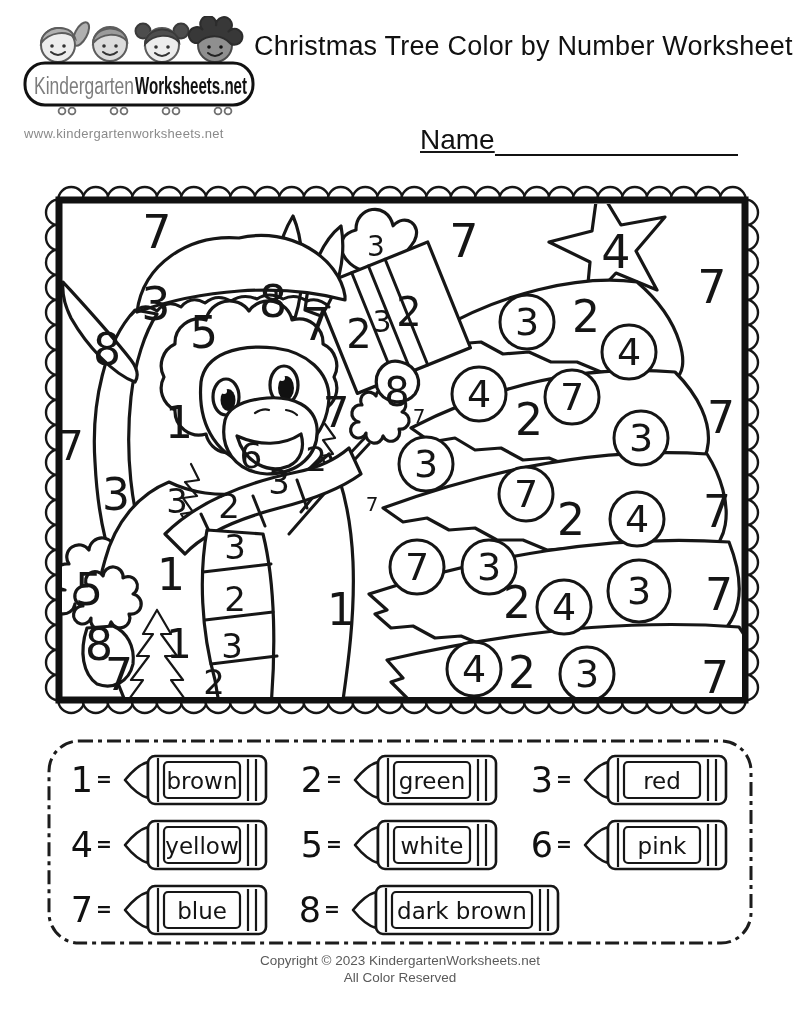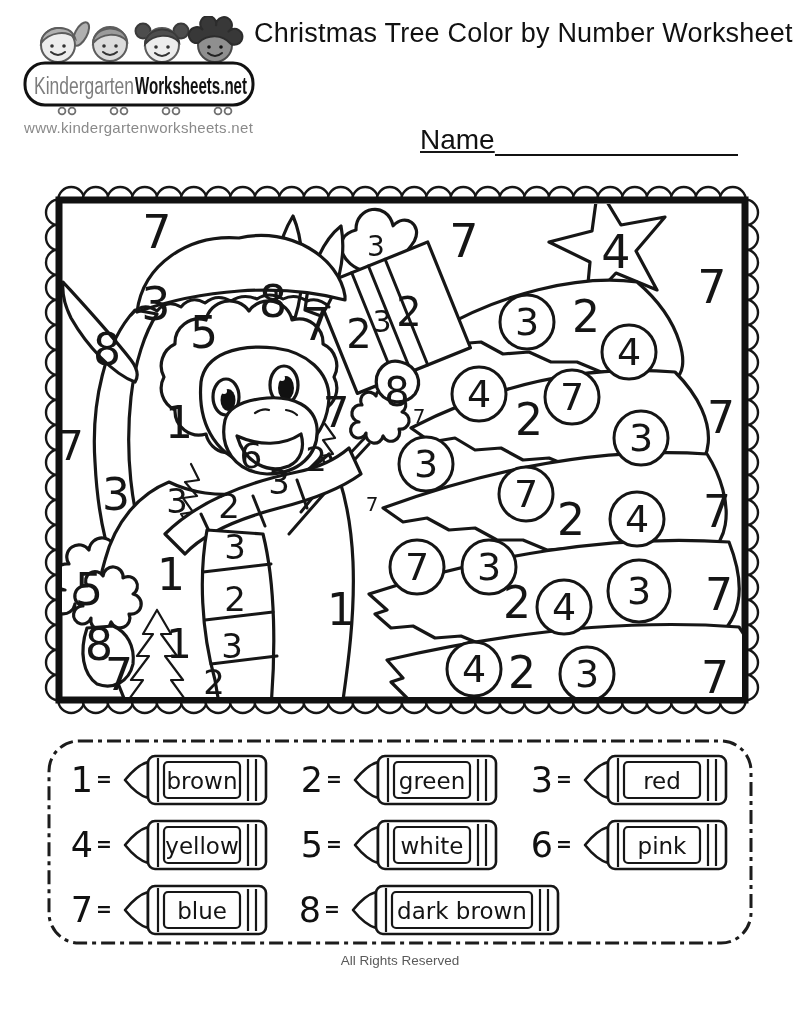--- a/index.html
+++ b/index.html
@@ -1,21 +1,21 @@
 <!DOCTYPE html>
 <html><head>
 <meta charset="utf-8">
 <style>
   html,body{margin:0;padding:0;background:#ffffff;}
   body{width:800px;height:1035px;position:relative;font-family:"Liberation Sans",sans-serif;color:#161616;overflow:hidden;}
   .abs{position:absolute;}
 
   
-  #site-url{left:24px;top:119px;font-size:15px;color:#8a8a8a;letter-spacing:.3px;}
-  #page-title{left:254px;top:18px;width:520px;text-align:center;font-size:27px;color:#111;letter-spacing:.2px;white-space:nowrap;}
+  #site-url{left:24px;top:126px;font-size:13px;color:#8a8a8a;letter-spacing:.3px;}
+  #page-title{left:254px;top:31px;width:520px;text-align:center;font-size:27px;color:#111;letter-spacing:.2px;white-space:nowrap;}
   #name-row{left:420px;top:124px;display:flex;align-items:flex-end;text-decoration:underline;}
   #name-row .name-label{font-size:28px;color:#111;}
   #name-row .name-line{display:inline-block;width:243px;border-bottom:2.5px solid #111;height:30px;}
 
   
   #coloring{left:39px;top:182px;}
   .shape{fill:#fff;stroke:#161616;stroke-width:3.2;stroke-linejoin:round;stroke-linecap:round;}
   .ln{fill:none;stroke:#161616;stroke-width:3;stroke-linejoin:round;stroke-linecap:round;}
   .ln-thin{fill:none;stroke:#161616;stroke-width:2.2;stroke-linejoin:round;stroke-linecap:round;}
   #scallops circle{fill:#fff;stroke:#161616;stroke-width:2.4;}
@@ -447,14 +447,15 @@
       <line x1="38" y1="5" x2="38" y2="49" stroke="#161616" stroke-width="2.2"></line>
       <line x1="192" y1="6" x2="192" y2="48" stroke="#161616" stroke-width="2.2"></line>
       <line x1="200" y1="6" x2="200" y2="48" stroke="#161616" stroke-width="2.2"></line>
       <rect x="44" y="9" width="140" height="36" rx="4" fill="#fff" stroke="#161616" stroke-width="2.2"></rect>
       <text class="crayon-label" x="114" y="28">dark brown</text>
     </svg>
   </div>
 </div>
 
 <div class="abs" id="footer">
-  <div>All Rights Reserved</div>
+  <div>Copyright © 2023 KindergartenWorksheets.net</div>
+  <div>All Color Reserved</div>
 </div>
 
 </body></html>

